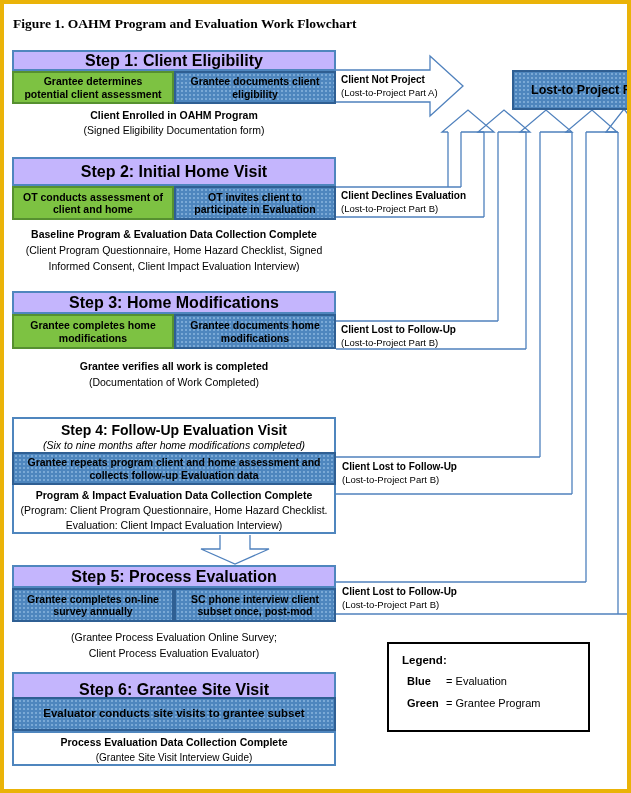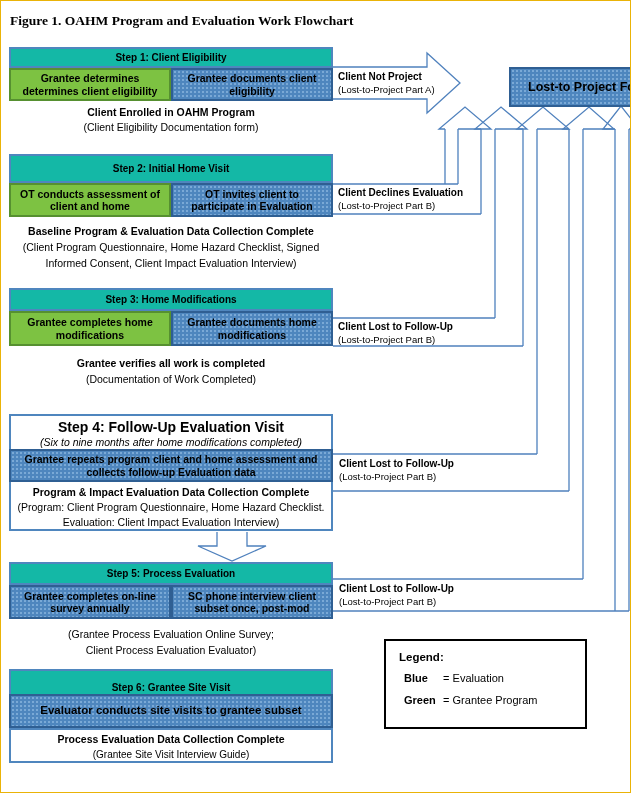--- a/index.html
+++ b/index.html
@@ -1,21 +1,21 @@
 <!DOCTYPE html>
 <html style="--blue: #4e86be; --blue-dot: #7aa9d6; --blue-border: #2f5f93; --blue-border-med: #4f86be; --green: #7dc242; --green-border: #569030;"><head>
 <meta charset="utf-8">
 <style>
   html,body{margin:0;padding:0;background:#fff;}
-  #page{position:relative;width:631px;height:793px;background:#fff;border:1px solid #eab308;
+  #page{position:relative;width:631px;height:793px;background:#fff;border:4px solid #eab308;
         box-sizing:border-box;font-family:"Liberation Sans",sans-serif;color:#000;overflow:hidden;}
   .abs{position:absolute;box-sizing:border-box;}
   #title{left:9px;top:12px;font-family:"Liberation Serif",serif;font-weight:bold;font-size:13.5px;}
-  .step-header{left:8px;width:324px;background:#14b8a6;border:2px solid var(--blue-border-med);
-        display:flex;align-items:center;justify-content:center;font-weight:bold;font-size:10px;}
+  .step-header{left:8px;width:324px;background:#c4b5fd;border:2px solid var(--blue-border-med);
+        display:flex;align-items:center;justify-content:center;font-weight:bold;font-size:16px;}
   .hdr-sub{font-weight:normal;font-style:italic;font-size:10.5px;}
   .cell{display:flex;align-items:center;justify-content:center;text-align:center;
         font-weight:bold;font-size:10.5px;line-height:1.18;padding:1px 8px;}
   .cell-green{background:var(--green);border:2px solid var(--green-border);}
   .cell-blue{background:var(--blue);border:2px solid var(--blue-border);
         background-image:radial-gradient(var(--blue-dot) 0.8px, transparent 0.9px);background-size:4px 4px;}
   .caption{left:8px;width:324px;text-align:center;font-size:10.5px;line-height:15px;}
   .cap-bold{font-weight:bold;}
   .callout{font-size:10px;line-height:13px;text-align:left;}
   .callout .co-bold{font-weight:bold;}
@@ -69,28 +69,28 @@
   </svg>
 
   <div id="lost-to" class="abs">
     <span>Lost-to Project Form</span>
   </div>
 
   <div class="abs step-header" style="top:46px;height:21px;">
     <span>Step 1: Client Eligibility</span>
   </div>
   <div class="abs cell cell-green" style="left:8px;top:67px;width:162px;height:33px;">
-    <span>Grantee determines determines client eligibility</span>
+    <span>Grantee determines potential client assessment</span>
   </div>
   <div class="abs cell cell-blue" style="left:170px;top:67px;width:162px;height:33px;">
     <span>Grantee documents client eligibility</span>
   </div>
   <div class="abs caption" style="top:104px;">
     <div class="cap-bold">Client Enrolled in OAHM Program</div>
-    <div>(Client Eligibility Documentation form)</div>
+    <div>(Signed Eligibility Documentation form)</div>
   </div>
   <div class="abs callout" style="left:337px;top:69px;width:118px;">
     <div class="co-bold">Client Not Project</div>
     <div class="co-sub">(Lost-to-Project Part A)</div>
   </div>
 
   <div class="abs step-header" style="top:153px;height:29px;">
     <span>Step 2: Initial Home Visit</span>
   </div>
   <div class="abs cell cell-green" style="left:8px;top:182px;width:162px;height:34px;">

